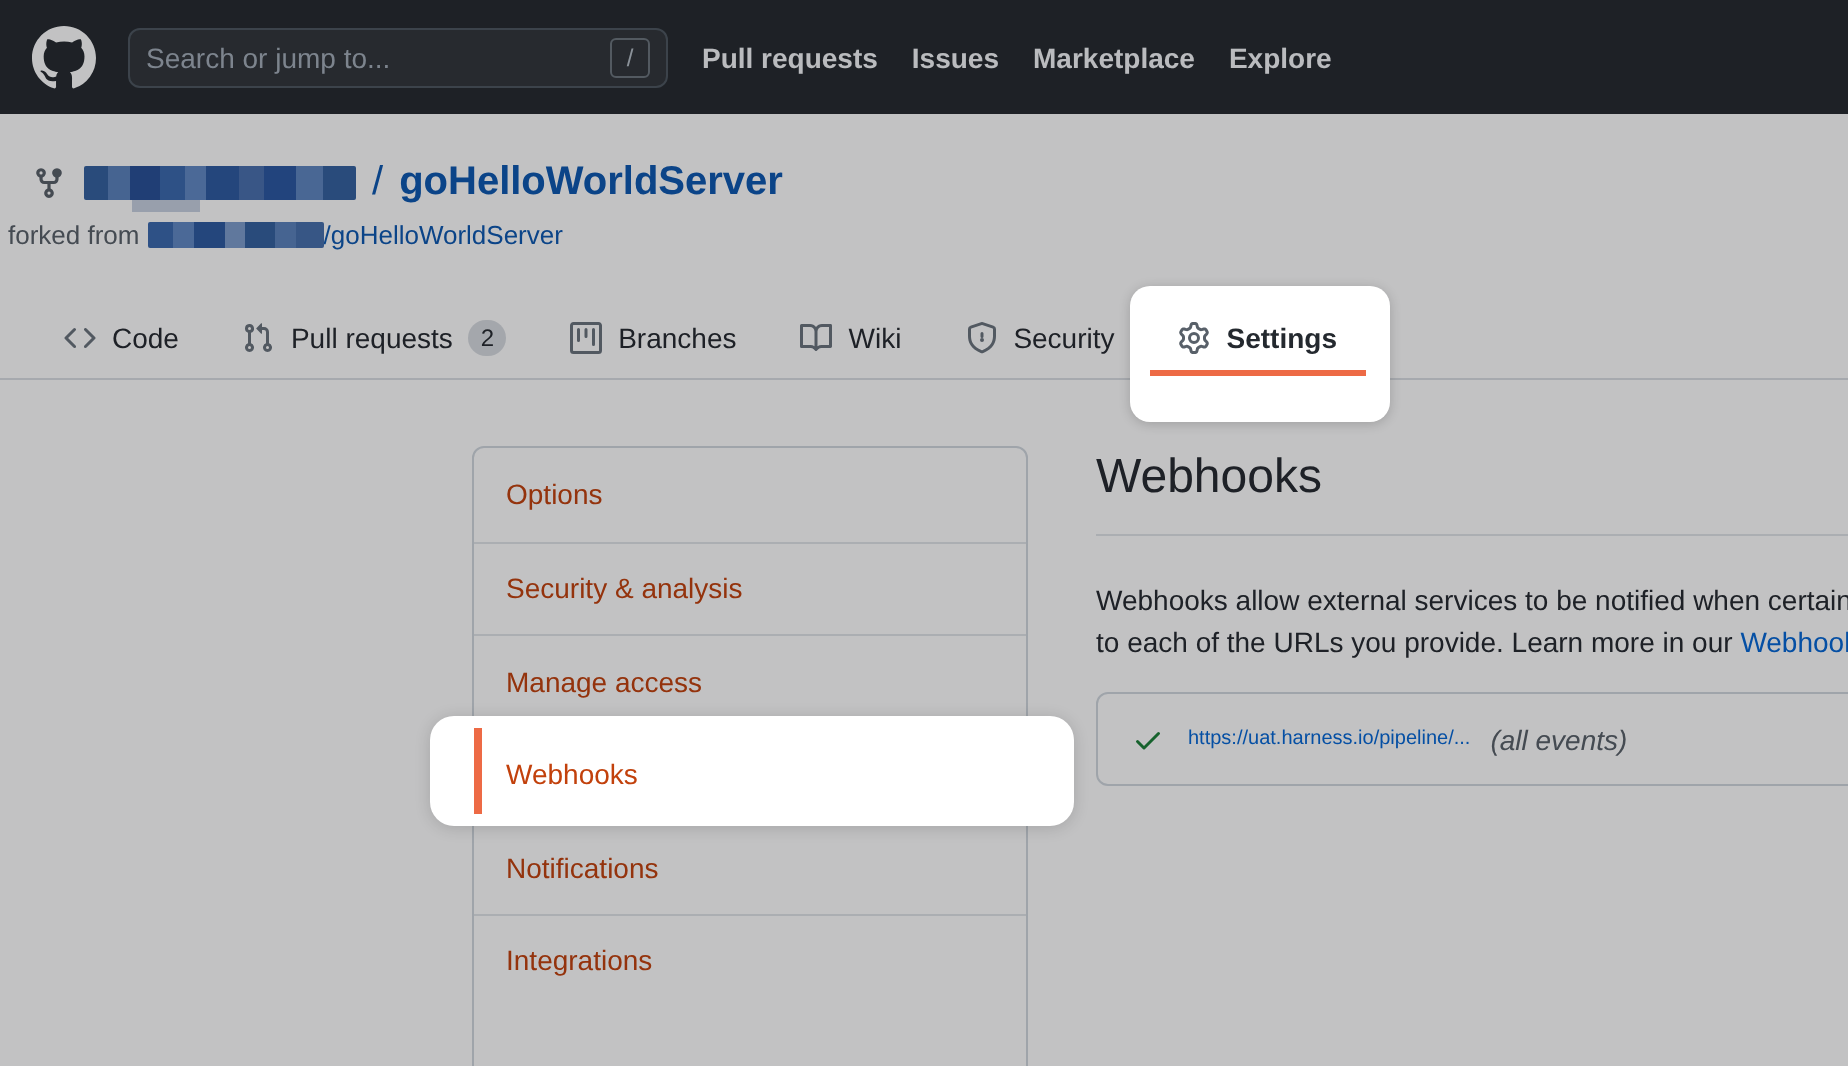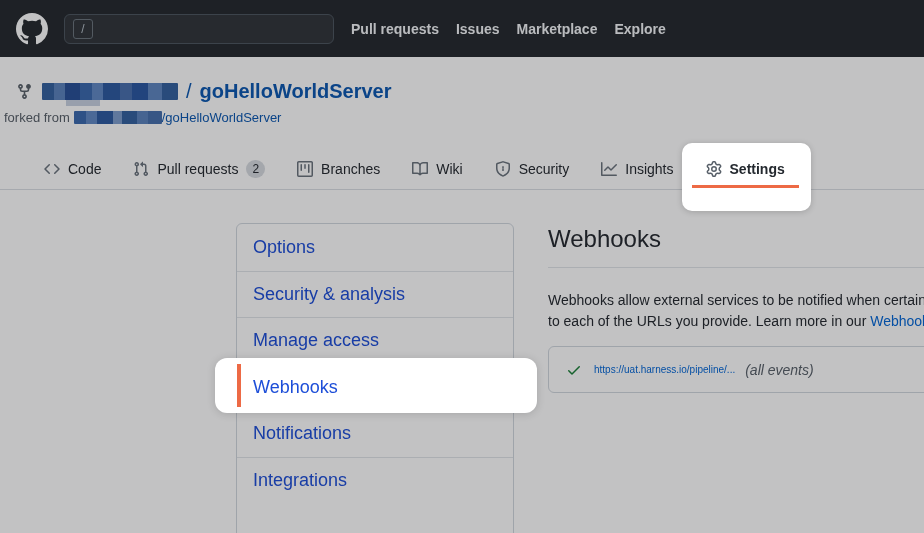--- a/index.html
+++ b/index.html
@@ -55,21 +55,21 @@
   }
   .blob-parent {
     width:88px; height:13px; margin-left:4px;
     background:linear-gradient(90deg,#3a69ae 0 14%,#6189c4 14% 26%,#2c5aa0 26% 44%,#7c9ccd 44% 55%,
       #33619f 55% 72%,#5a82bd 72% 84%,#466fad 84% 100%);
   }
   .fork-link { color:#0b57b0; }
   
   .tabs {
     position:absolute; top:148px; left:0; right:0; height:42px;
-    display:flex; padding-left:28px; border-bottom:1px solid #dadee3;
+    display:flex; padding-left:16px; border-bottom:1px solid #dadee3;
   }
   .tab {
     display:flex; align-items:center; gap:8px; padding:0 16px;
     font-size:14px; color:#24292f; cursor:pointer; position:relative;
   }
   .tab svg { width:16px; height:16px; fill:#6a737d; flex:none; }
   .counter {
     background:rgba(175,184,193,0.5); border-radius:10px; font-size:12px;
     padding:0 6px; height:18px; line-height:18px; color:#24292f;
   }
@@ -84,21 +84,21 @@
   }
   .tab--active svg, .tab--active span { position:relative; z-index:1; }
   .tab--active svg { fill:#586069; }
   
   .settings-nav {
     position:absolute; left:236px; top:223px; width:278px; height:340px;
     background:#ffffff; border:1px solid #d0d7de; border-radius:6px;
   }
   .nav-item {
     height:46.5px; display:flex; align-items:center; padding:0 16px;
-    font-size:18px; color:#1d4ed8; cursor:pointer;text-align:right;
+    font-size:14px; color:#c2410c; cursor:pointer;text-align:right;
   }
   .nav-item + .nav-item { border-top:1px solid #e1e4e8; }
   .nav-item--active { position:relative; z-index:60; font-weight:400; }
   .nav-item--active .spot {
     position:absolute; left:-22px; right:-24px; top:-7px; bottom:-3px;
     background:#ffffff; border-radius:12px; box-shadow:0 1px 8px rgba(0,0,0,0.15);
   }
   .nav-item--active .accent {
     position:absolute; left:22px; top:6px; bottom:6px; width:4px; background:#ed6a45;
   }
@@ -127,20 +127,21 @@
 </head>
 <body>
 
 <div class="screen">
 
   <div class="gh-header">
     <svg class="gh-logo" viewBox="0 0 16 16">
         <path d="M8 0C3.58 0 0 3.58 0 8c0 3.54 2.29 6.53 5.47 7.59.4.07.55-.17.55-.38 0-.19-.01-.82-.01-1.49-2.01.37-2.53-.49-2.69-.94-.09-.23-.48-.94-.82-1.13-.28-.15-.68-.52-.01-.53.63-.01 1.08.58 1.23.82.72 1.21 1.87.87 2.33.66.07-.52.28-.87.51-1.07-1.78-.2-3.64-.89-3.64-3.95 0-.87.31-1.59.82-2.15-.08-.2-.36-1.02.08-2.12 0 0 .67-.21 2.2.82.64-.18 1.32-.27 2-.27s1.36.09 2 .27c1.53-1.04 2.2-.82 2.2-.82.44 1.1.16 1.92.08 2.12.51.56.82 1.27.82 2.15 0 3.07-1.87 3.75-3.65 3.95.29.25.54.73.54 1.48 0 1.07-.01 1.93-.01 2.2 0 .21.15.46.55.38A8.01 8.01 0 0 0 16 8c0-4.42-3.58-8-8-8z"></path>
       </svg>
     <div class="gh-search">
+      <input type="text" placeholder="Search or jump to..." style="">
       <span class="gh-slash">/</span>
     </div>
     <nav class="gh-nav">
       <span class="navlink">Pull requests</span>
       <span class="navlink">Issues</span>
       <span class="navlink">Marketplace</span>
       <span class="navlink">Explore</span>
     </nav>
   </div>
 
@@ -183,26 +184,20 @@
           <path d="M0 1.75A.75.75 0 0 1 .75 1h4.253c1.227 0 2.317.59 3 1.501A3.743 3.743 0 0 1 11.006 1h4.245a.75.75 0 0 1 .75.75v10.5a.75.75 0 0 1-.75.75h-4.507a2.25 2.25 0 0 0-1.591.659l-.622.621a.75.75 0 0 1-1.06 0l-.622-.621A2.25 2.25 0 0 0 5.258 13H.75a.75.75 0 0 1-.75-.75Zm7.251 10.324.004-5.073-.002-2.253A2.25 2.25 0 0 0 5.003 2.5H1.5v9h3.757a3.75 3.75 0 0 1 1.994.574ZM8.755 4.75l-.004 7.322a3.752 3.752 0 0 1 1.992-.572H14.5v-9h-3.495a2.25 2.25 0 0 0-2.25 2.25Z"></path>
         </svg>
       <span>Wiki</span>
     </div>
     <div class="tab">
       <svg viewBox="0 0 16 16">
           <path d="M7.467.133a1.748 1.748 0 0 1 1.066 0l5.25 1.68A1.75 1.75 0 0 1 15 3.48V7c0 1.566-.32 3.182-1.303 4.682-.983 1.498-2.585 2.813-5.032 3.855a1.697 1.697 0 0 1-1.33 0c-2.447-1.042-4.049-2.357-5.032-3.855C1.32 10.182 1 8.566 1 7V3.48a1.75 1.75 0 0 1 1.217-1.667Zm.61 1.429a.25.25 0 0 0-.153 0l-5.25 1.68a.25.25 0 0 0-.174.238V7c0 1.358.275 2.666 1.057 3.86.784 1.194 2.121 2.34 4.366 3.297a.196.196 0 0 0 .154 0c2.245-.956 3.582-2.104 4.366-3.298C13.225 9.666 13.5 8.36 13.5 7V3.48a.251.251 0 0 0-.174-.237ZM8 5a.75.75 0 0 1 .75.75v1.5a.75.75 0 0 1-1.5 0v-1.5A.75.75 0 0 1 8 5Zm0 5a1 1 0 1 1 0-2 1 1 0 0 1 0 2Z"></path>
         </svg>
       <span>Security</span>
     </div>
-    <div class="tab">
-      <svg viewBox="0 0 16 16">
-          <path d="M1.5 1.75V13.5h13.75a.75.75 0 0 1 0 1.5H.75a.75.75 0 0 1-.75-.75V1.75a.75.75 0 0 1 1.5 0Zm14.28 2.53-5.25 5.25a.75.75 0 0 1-1.06 0L7 7.06 4.28 9.78a.751.751 0 0 1-1.042-.018.751.751 0 0 1-.018-1.042l3.25-3.25a.75.75 0 0 1 1.06 0L10 7.94l4.72-4.72a.751.751 0 0 1 1.042.018.751.751 0 0 1 .018 1.042Z"></path>
-        </svg>
-      <span>Insights</span>
-    </div>
     <div class="tab tab--active">
       <span class="spot"></span>
       <svg viewBox="0 0 16 16">
           <path d="M8 0a8.2 8.2 0 0 1 .701.031C9.444.095 9.99.645 10.16 1.29l.288 1.107c.018.066.079.158.212.224.231.114.454.243.668.386.123.082.233.09.299.071l1.103-.303c.644-.176 1.392.021 1.82.63.27.385.506.792.704 1.218.315.675.111 1.422-.364 1.891l-.814.806c-.049.048-.098.147-.088.294.016.257.016.515 0 .772-.01.147.038.246.088.294l.814.806c.475.469.679 1.216.364 1.891a7.977 7.977 0 0 1-.704 1.217c-.428.61-1.176.807-1.82.63l-1.102-.302c-.067-.019-.177-.011-.3.071a5.909 5.909 0 0 1-.668.386c-.133.066-.194.158-.211.224l-.29 1.106c-.168.646-.715 1.196-1.458 1.26a8.006 8.006 0 0 1-1.402 0c-.743-.064-1.289-.614-1.458-1.26l-.289-1.106c-.018-.066-.079-.158-.212-.224a5.738 5.738 0 0 1-.668-.386c-.123-.082-.233-.09-.299-.071l-1.103.303c-.644.176-1.392-.021-1.82-.63a8.12 8.12 0 0 1-.704-1.218c-.315-.675-.111-1.422.363-1.891l.815-.806c.05-.048.098-.147.088-.294a6.214 6.214 0 0 1 0-.772c.01-.147-.038-.246-.088-.294l-.815-.806C.635 6.045.431 5.298.746 4.623a7.92 7.92 0 0 1 .704-1.217c.428-.61 1.176-.807 1.82-.63l1.102.302c.067.019.177.011.3-.071.214-.143.437-.272.668-.386.133-.066.194-.158.211-.224l.29-1.106C6.009.645 6.556.095 7.299.03 7.53.01 7.764 0 8 0Zm-.571 1.525c-.036.003-.108.036-.137.146l-.289 1.105c-.147.561-.549.967-.998 1.189-.173.086-.34.183-.5.29-.417.278-.97.423-1.529.27l-1.103-.303c-.109-.03-.175.016-.195.045-.22.312-.412.644-.573.99-.014.031-.021.11.059.19l.815.806c.411.406.562.957.53 1.456a4.709 4.709 0 0 0 0 .582c.032.499-.119 1.05-.53 1.456l-.815.806c-.081.08-.073.159-.059.19.162.346.353.677.573.989.02.03.085.076.195.046l1.102-.303c.56-.153 1.113-.008 1.53.27.161.107.328.204.501.29.447.222.85.629.997 1.189l.289 1.105c.029.109.101.143.137.146a6.6 6.6 0 0 0 1.142 0c.036-.003.108-.036.137-.146l.289-1.105c.147-.561.549-.967.998-1.189.173-.086.34-.183.5-.29.417-.278.97-.423 1.529-.27l1.103.303c.109.029.175-.016.195-.045.22-.313.411-.644.573-.99.014-.031.021-.11-.059-.19l-.815-.806c-.411-.406-.562-.957-.53-1.456a4.709 4.709 0 0 0 0-.582c-.032-.499.119-1.05.53-1.456l.815-.806c.081-.08.073-.159.059-.19a6.464 6.464 0 0 0-.573-.989c-.02-.03-.085-.076-.195-.046l-1.102.303c-.56.153-1.113.008-1.53-.27a4.44 4.44 0 0 0-.501-.29c-.447-.222-.85-.629-.997-1.189l-.289-1.105c-.029-.11-.101-.143-.137-.146a6.6 6.6 0 0 0-1.142 0ZM11 8a3 3 0 1 1-6 0 3 3 0 0 1 6 0ZM9.5 8a1.5 1.5 0 1 0-3.001.001A1.5 1.5 0 0 0 9.5 8Z"></path>
         </svg>
       <span>Settings</span>
       <span class="underline"></span>
     </div>
   </div>
 

